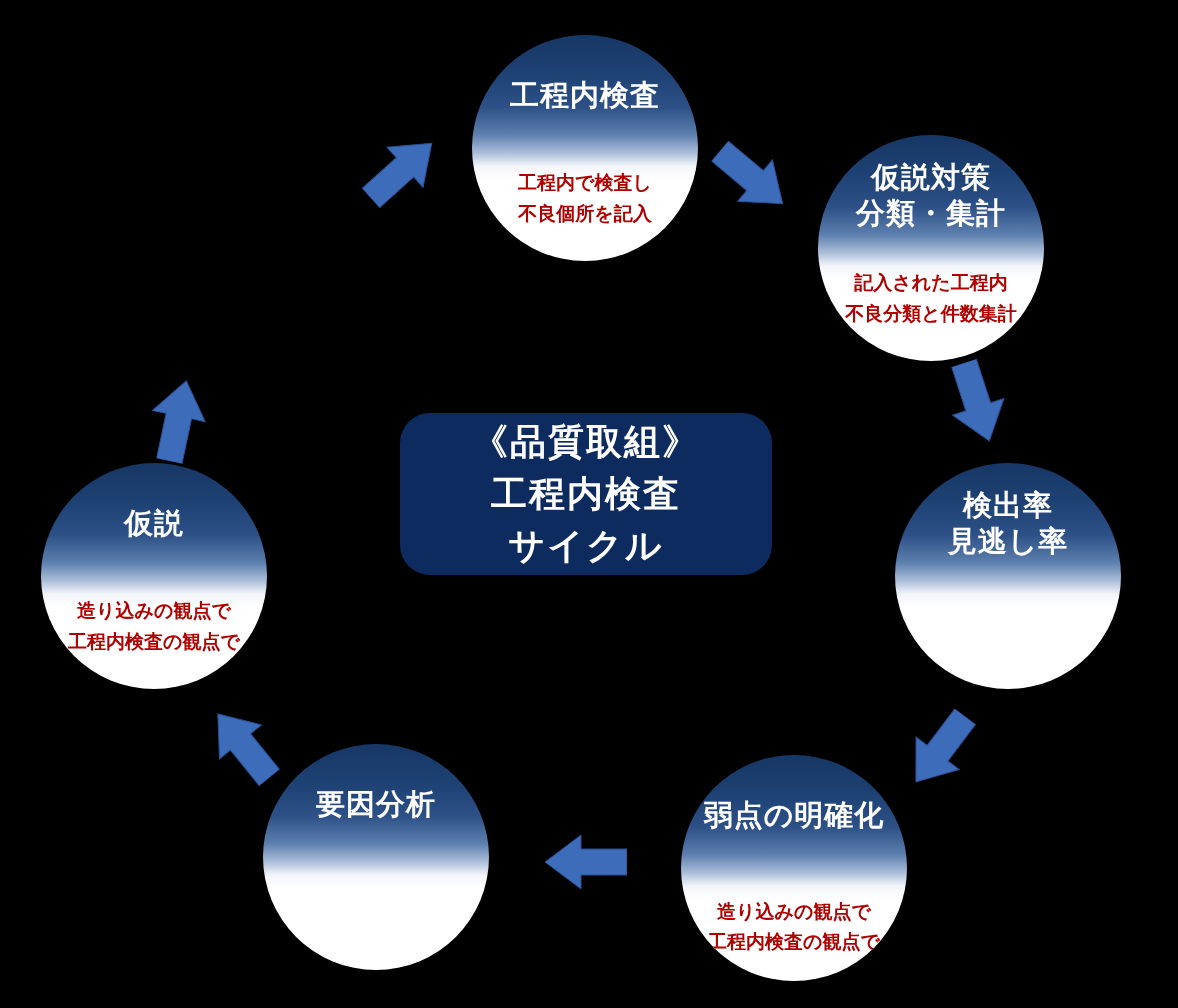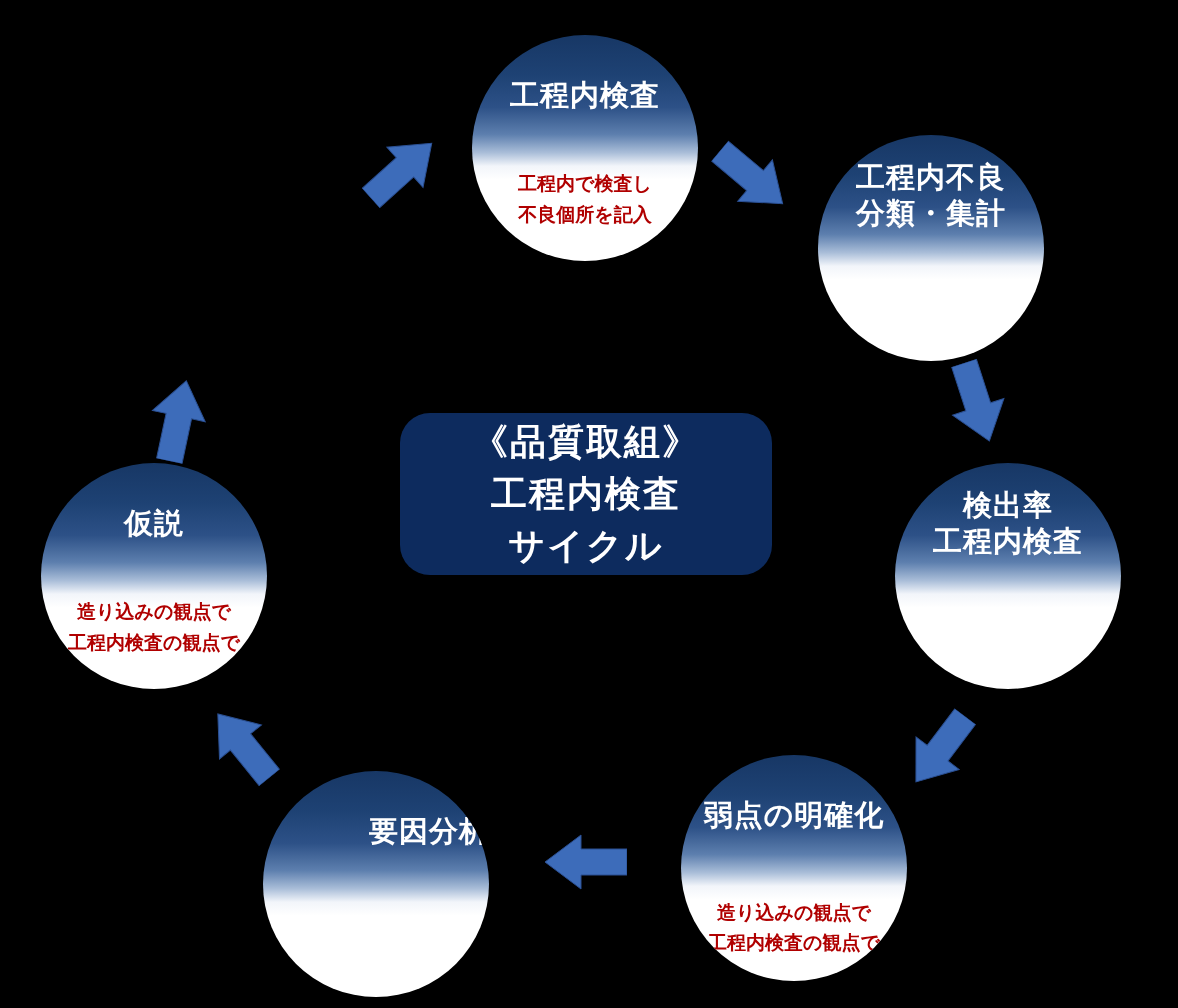--- a/index.html
+++ b/index.html
@@ -52,27 +52,28 @@
     flex: 1;
     display: flex;
     align-items: center;
     justify-content: center;
     color: #b00000;
     font-weight: bold;
     font-size: 19px;
     line-height: 1.6;
     white-space: pre-line;
     padding: 0 6px 18px 6px;
+    font-family: Liberation Serif, serif;
   }
 
   .node-top          { left: 472px; top: 35px;  }
   .node-top-right    { left: 818px; top: 135px; }
   .node-right        { left: 895px; top: 463px; }
   .node-bottom-right { left: 681px; top: 755px; gap: 17px; }
-  .node-bottom-left  { left: 263px; top: 771px; align-items: flex-end; }
+  .node-bottom-left  { left: 263px; top: 744px; }
   .node-left         { left: 41px;  top: 463px; }
   .node-top-left     { left: 115px; top: 135px; }
 
   
   .center-box {
     position: absolute;
     left: 400px;
     top: 413px;
     width: 372px;
     height: 162px;
@@ -120,27 +121,29 @@
 サイクル</div>
   </div>
 
   <div class="node node-top">
     <div class="node-title">工程内検査</div>
     <div class="node-desc">工程内で検査し
 不良個所を記入</div>
   </div>
 
   <div class="node node-top-right">
-    <div class="node-title">工程内不良
+    <div class="node-title">仮説対策
 分類・集計</div>
+    <div class="node-desc">記入された工程内
+不良分類と件数集計</div>
   </div>
 
   <div class="node node-right">
     <div class="node-title">検出率
-工程内検査</div>
+見逃し率</div>
   </div>
 
   <div class="node node-bottom-right">
     <div class="node-title">弱点の明確化</div>
     <div class="node-desc">造り込みの観点で
 工程内検査の観点で</div>
   </div>
 
   <div class="node node-bottom-left">
     <div class="node-title">要因分析</div>

